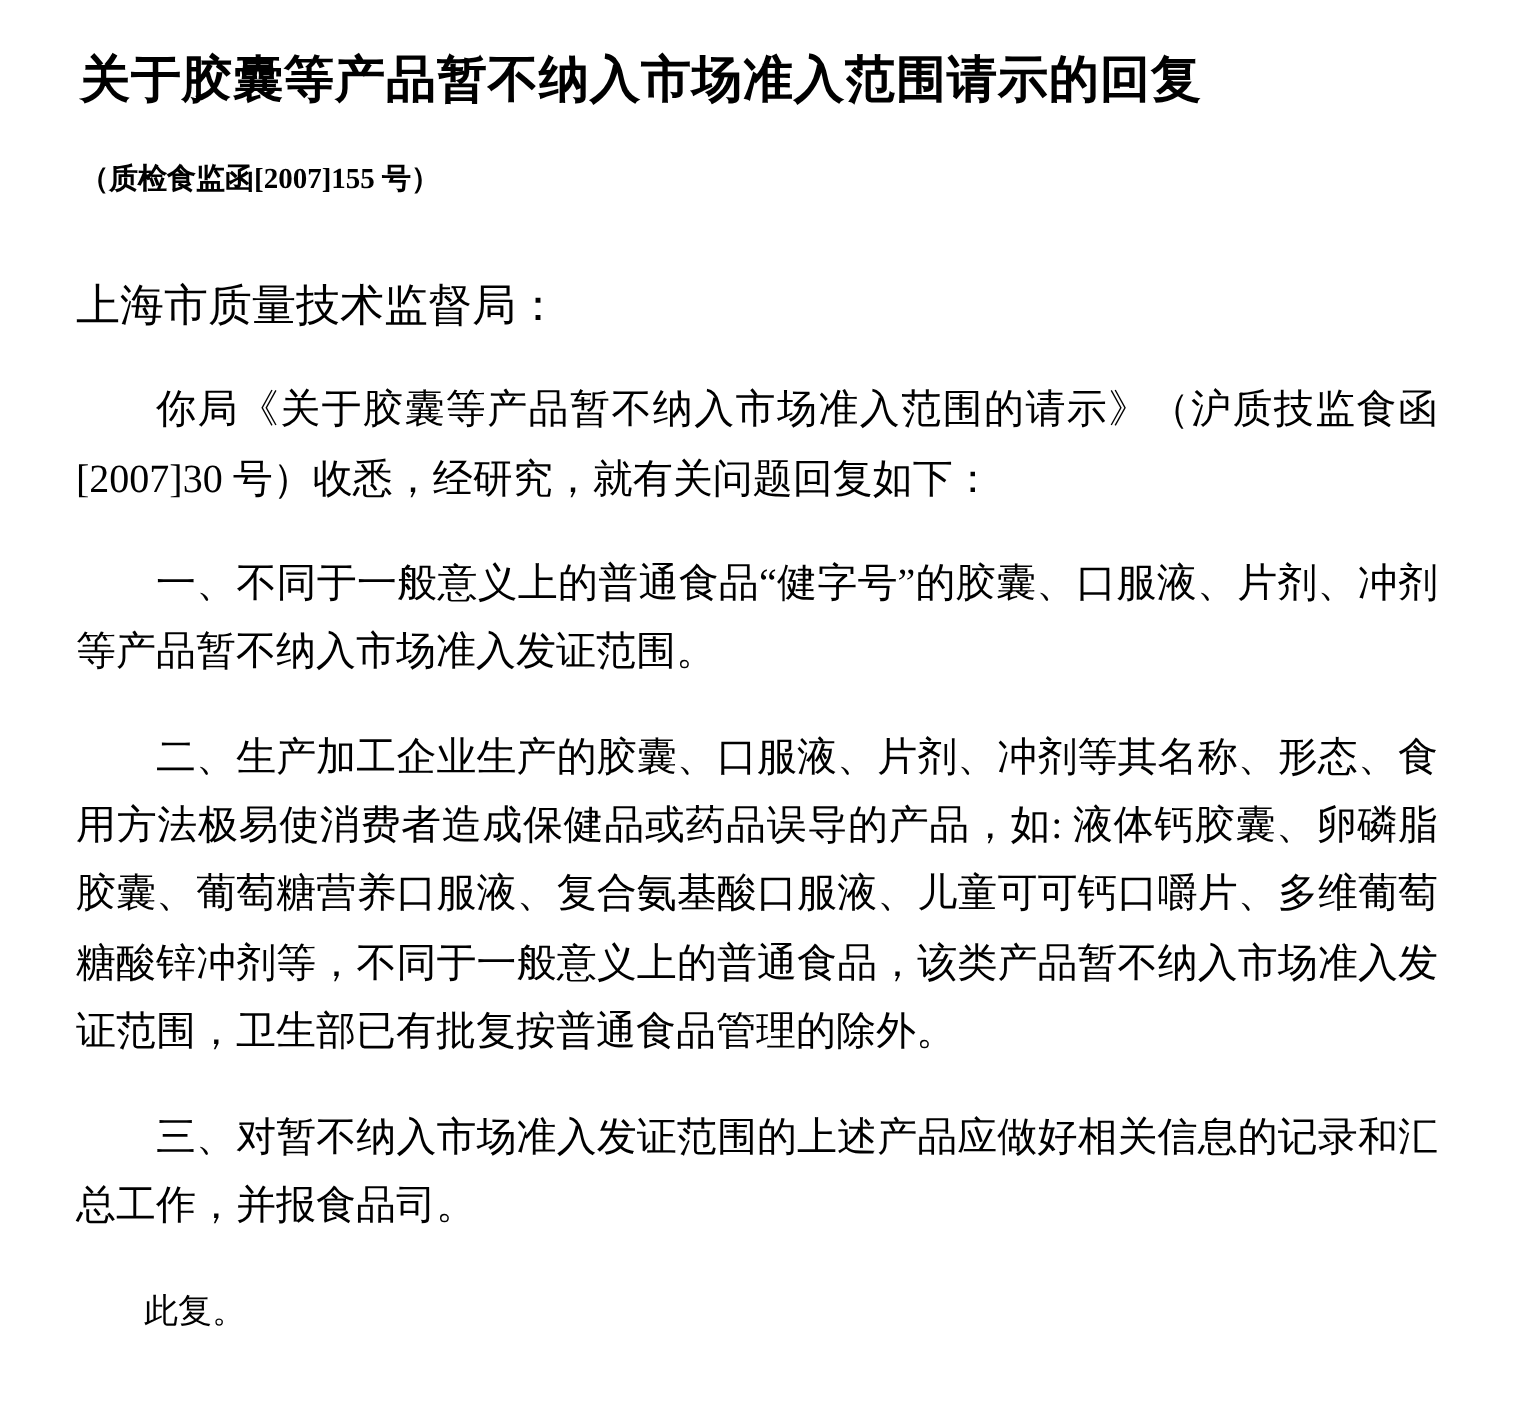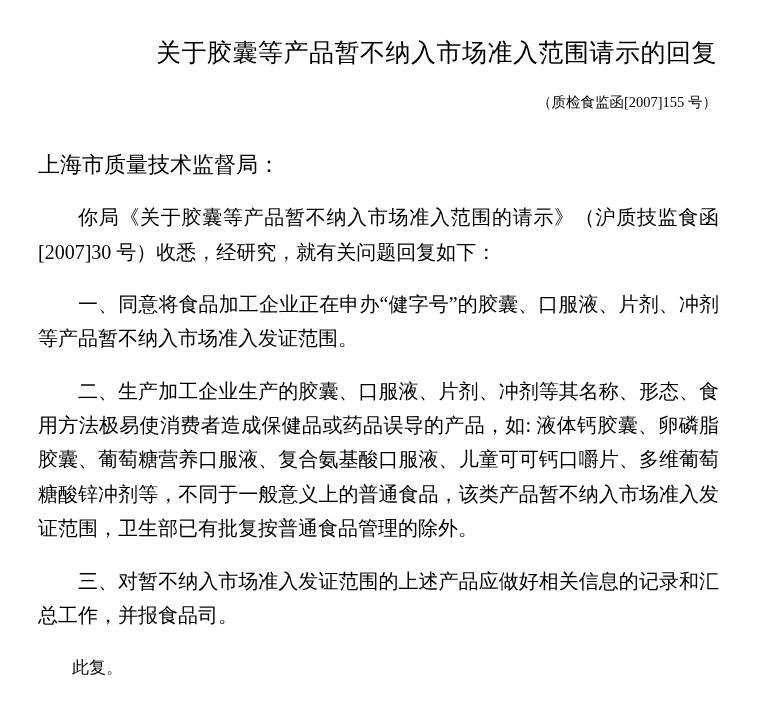--- a/index.html
+++ b/index.html
@@ -15,33 +15,34 @@
     overflow: hidden;
   }
   .page {
     position: relative;
     width: 757px;
     height: 702px;
     box-sizing: border-box;
     padding: 0;
   }
   .doc-title {
-    text-align: right;
+    text-align: left;
     font-family: "Liberation Serif", "DejaVu Serif", serif;
-    font-weight: normal;
+    font-weight: bold;
     font-size: 25px;
     letter-spacing: 0.5px;
-    margin: 36px 40px 0 40px;
+    margin: 24px 40px 0 40px;
     line-height: 1.35;
   }
   .doc-subtitle {
-    text-align: right;
+    text-align: left;
     font-size: 14.5px;
     margin: 22px 40px 0 40px;
     line-height: 1.4;
+    font-weight: bold;
   }
   .body-block {
     margin: 36px 38px 0 38px;
   }
   .addressee {
     font-size: 22px;
     line-height: 1.55;
     margin: 0 0 0 0;
   }
   .para {
@@ -75,21 +76,21 @@
   <div class="doc-title">关于胶囊等产品暂不纳入市场准入范围请示的回复</div>
 
   <div class="doc-subtitle">（质检食监函[2007]155 号）</div>
 
   <div class="body-block">
 
     <p class="addressee">上海市质量技术监督局：</p>
 
     <p class="para">你局《关于胶囊等产品暂不纳入市场准入范围的请示》（沪质技监食函[2007]30 号）收悉，经研究，就有关问题回复如下：</p>
 
-    <p class="para">一、同意将食品加工企业正在申办“健字号”的胶囊、口服液、片剂、冲剂等产品暂不纳入市场准入发证范围。</p>
+    <p class="para">一、不同于一般意义上的普通食品“健字号”的胶囊、口服液、片剂、冲剂等产品暂不纳入市场准入发证范围。</p>
 
     <p class="para">二、生产加工企业生产的胶囊、口服液、片剂、冲剂等其名称、形态、食用方法极易使消费者造成保健品或药品误导的产品，如: 液体钙胶囊、卵磷脂胶囊、葡萄糖营养口服液、复合氨基酸口服液、儿童可可钙口嚼片、多维葡萄糖酸锌冲剂等，不同于一般意义上的普通食品，该类产品暂不纳入市场准入发证范围，卫生部已有批复按普通食品管理的除外。</p>
 
     <p class="para">三、对暂不纳入市场准入发证范围的上述产品应做好相关信息的记录和汇总工作，并报食品司。</p>
 
 
     <p class="closing">此复。</p>
 
     <p class="date-line">二〇〇七年十一月二十一日</p>
 

